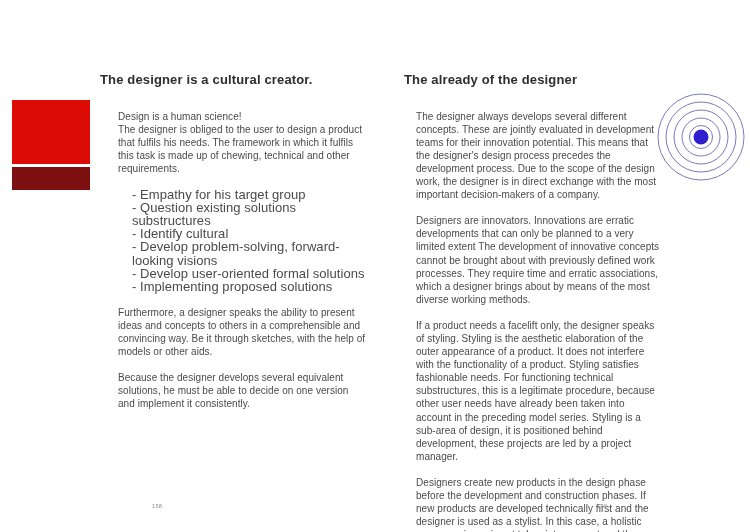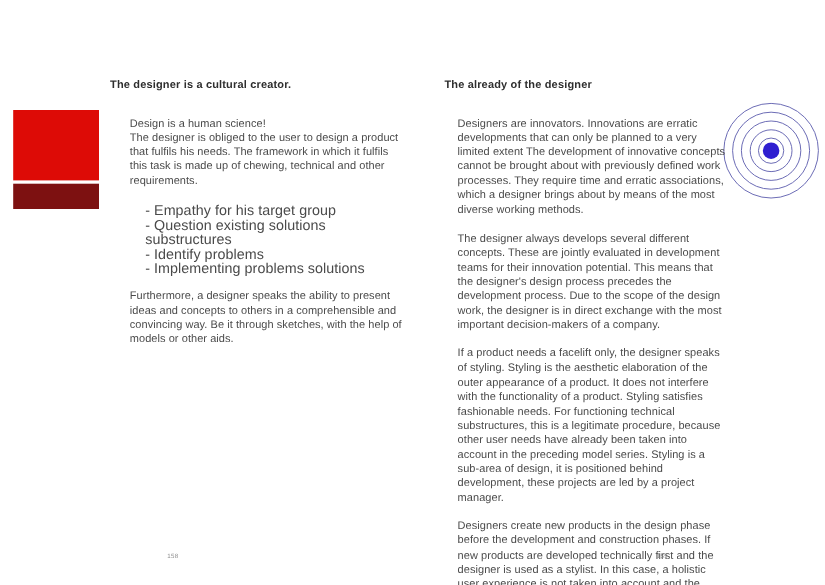--- a/index.html
+++ b/index.html
@@ -53,21 +53,21 @@
 
   
   .column {
     position: absolute;
     top: 72px;
   }
   .column-left  { left: 100px;  width: 266px; }
   .column-right { left: 404px;  width: 256px; }
 
   .col-heading {
-    font-size: 10px;
+    font-size: 13px;
     font-weight: bold;
     color: #2e2e2e;
     letter-spacing: 0.15px;
     margin: 0 0 22px 0;
     line-height: 1.2;
   }
 
   .col-body {
     padding-left: 18px;
   }
@@ -137,34 +137,37 @@
     <h2 class="col-heading">The designer is a cultural creator.</h2>
 
     <div class="col-body">
       <p class="para">
         <span>Design is a human science!<br>The designer is obliged to the user to design a product that fulfils his needs. The framework in which it fulfils this task is made up of chewing, technical and other requirements.</span>
       </p>
 
       <ul class="skills-list">
         <li>Empathy for his target group</li>
         <li>Question existing solutions substructures</li>
-        <li>Identify problems</li>
-        <li>Implementing problems solutions</li>
+        <li>Identify cultural</li>
+        <li>Develop problem-solving, forward-looking visions</li>
+        <li>Develop user-oriented formal solutions</li>
+        <li>Implementing proposed solutions</li>
       </ul>
 
       <p class="para">Furthermore, a designer speaks the ability to present ideas and concepts to others in a comprehensible and convincing way. Be it through sketches, with the help of models or other aids.</p>
+      <p class="para">Because the designer develops several equivalent solutions, he must be able to decide on one version and implement it consistently.</p>
     </div>
   </div>
 
   <div class="column column-right">
     <h2 class="col-heading">The already of the designer</h2>
 
     <div class="col-body">
+      <p class="para">The designer always develops several different concepts. These are jointly evaluated in development teams for their innovation potential. This means that the designer's design process precedes the development process. Due to the scope of the design work, the designer is in direct exchange with the most important decision-makers of a company.</p>
       <p class="para">Designers are innovators. Innovations are erratic developments that can only be planned to a very limited extent The development of innovative concepts cannot be brought about with previously defined work processes. They require time and erratic associations, which a designer brings about by means of the most diverse working methods.</p>
-      <p class="para">The designer always develops several different concepts. These are jointly evaluated in development teams for their innovation potential. This means that the designer's design process precedes the development process. Due to the scope of the design work, the designer is in direct exchange with the most important decision-makers of a company.</p>
       <p class="para">If a product needs a facelift only, the designer speaks of styling. Styling is the aesthetic elaboration of the outer appearance of a product. It does not interfere with the functionality of a product. Styling satisfies fashionable needs. For functioning technical substructures, this is a legitimate procedure, because other user needs have already been taken into account in the preceding model series. Styling is a sub-area of design, it is positioned behind development, these projects are led by a project manager.</p>
       <p class="para">Designers create new products in the design phase before the development and construction phases. If new products are developed technically first and the designer is used as a stylist. In this case, a holistic user experience is not taken into account and the success of a product will be very much dependent on chance.</p>
     </div>
   </div>
 
   <div class="folio folio-left">158</div>
   <div class="folio folio-right">159</div>
 
 </div>
 

